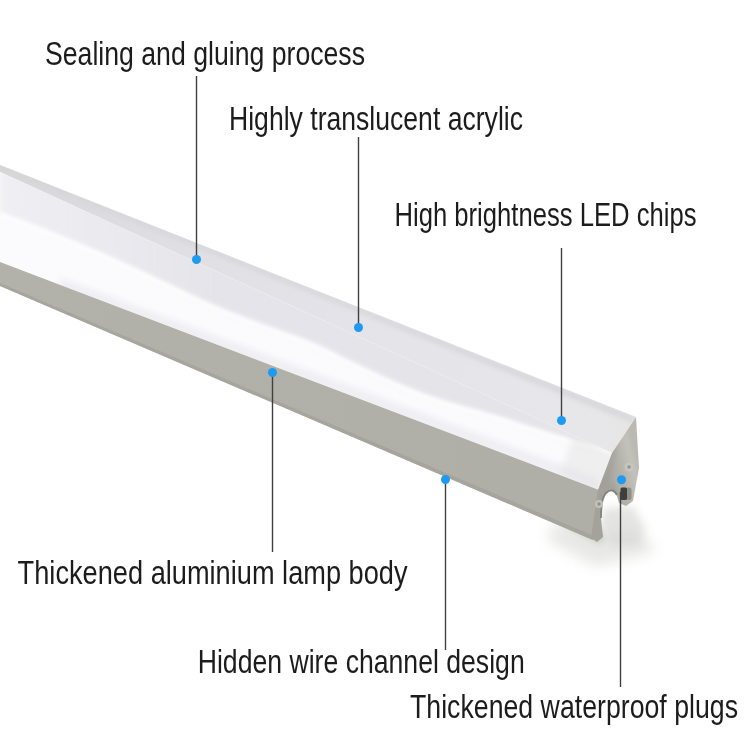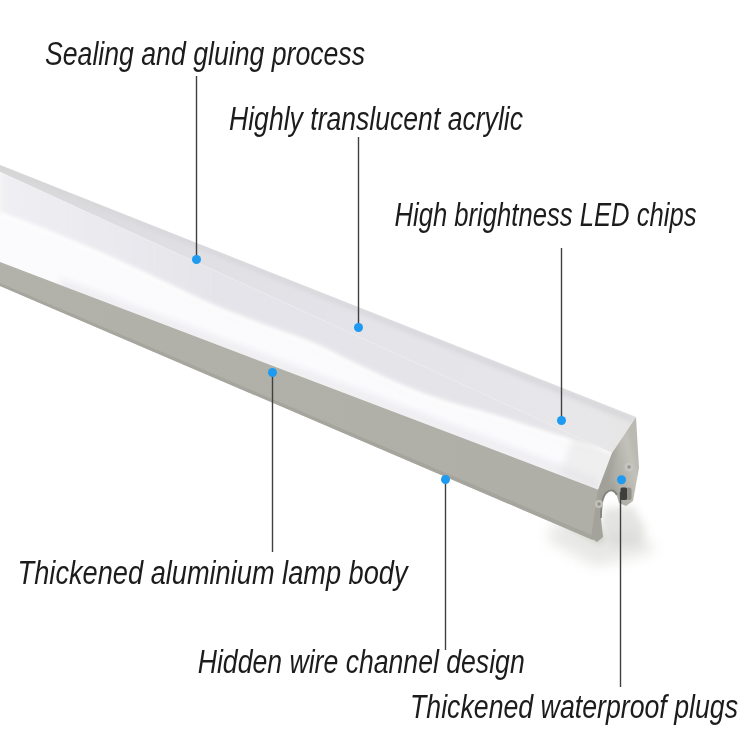--- a/index.html
+++ b/index.html
@@ -1,16 +1,16 @@
 <!DOCTYPE html>
 <html><head>
 <meta charset="utf-8">
 <style>
 html,body{margin:0;padding:0;background:#fff;}
-#stage{width:750px;height:750px;position:relative;overflow:hidden;background:#fff;font-style:italic;}
+#stage{width:750px;height:750px;position:relative;overflow:hidden;background:#fff;}
 text{font-family:"Liberation Sans",sans-serif;fill:#1c1c1c;}
 </style>
 </head>
 <body>
 <div id="stage">
 <svg width="750" height="750" viewBox="0 0 750 750">
 <defs>
   <linearGradient id="gTop" x1="0" y1="0" x2="750" y2="0" gradientUnits="userSpaceOnUse">
     <stop offset="0" stop-color="#d7d7d7"></stop>
     <stop offset="0.18" stop-color="#dedee2"></stop>

